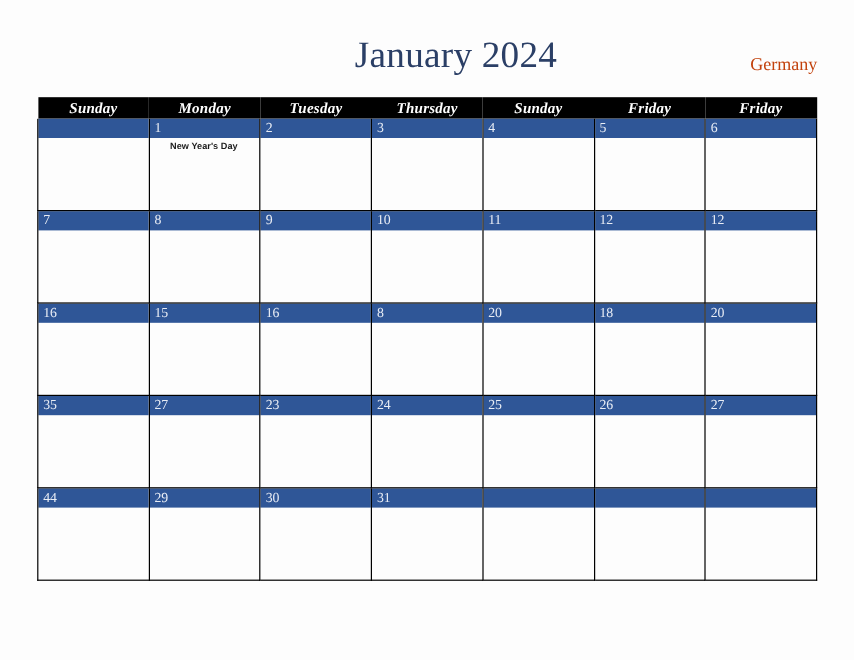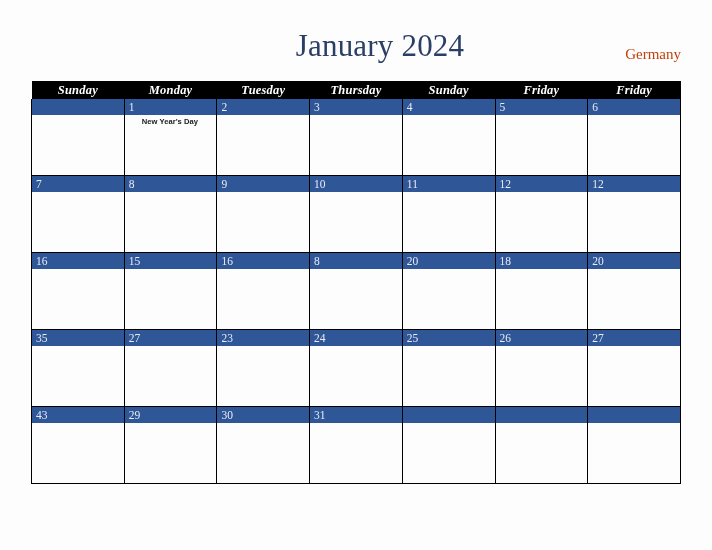--- a/index.html
+++ b/index.html
@@ -358,21 +358,21 @@
         <td>
             <div class="daybar">27</div>
             <div class="daybody">
               <div class="event"></div>
             </div>
           </td>
       </tr>
 
       <tr class="week">
         <td>
-            <div class="daybar">43</div>
+            <div class="daybar">44</div>
             <div class="daybody">
               <div class="event"></div>
             </div>
           </td>
         <td>
             <div class="daybar">29</div>
             <div class="daybody">
               <div class="event"></div>
             </div>
           </td>

